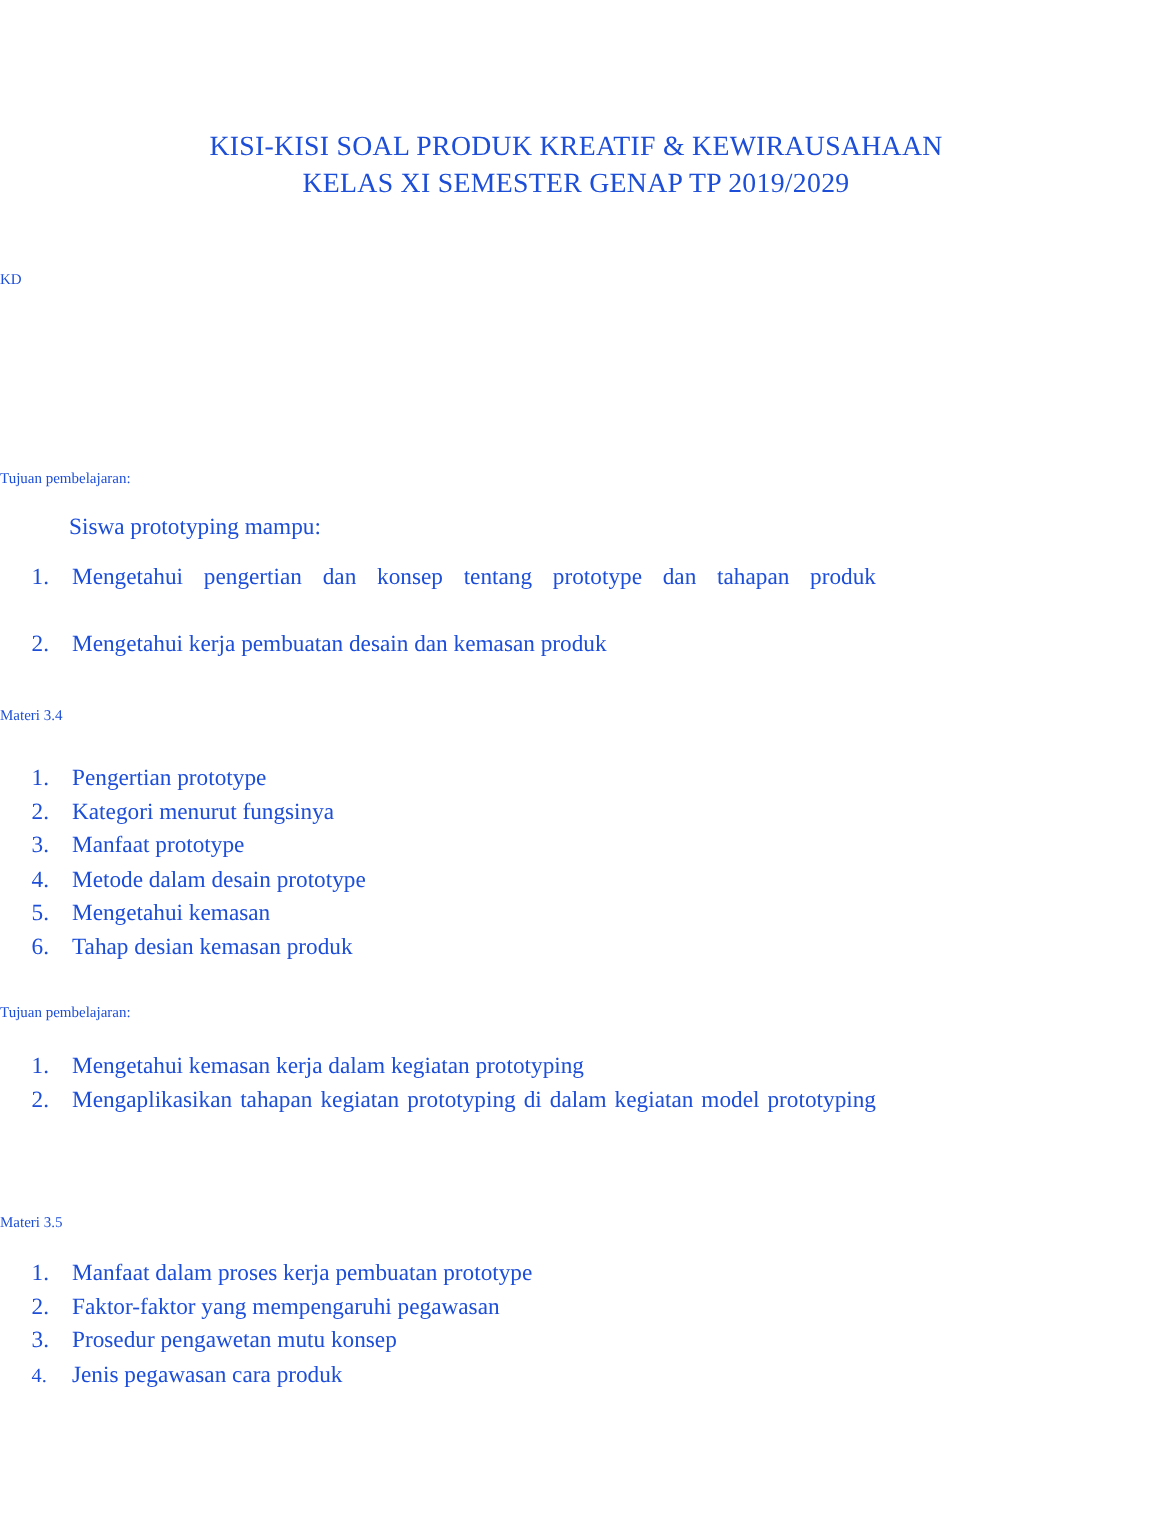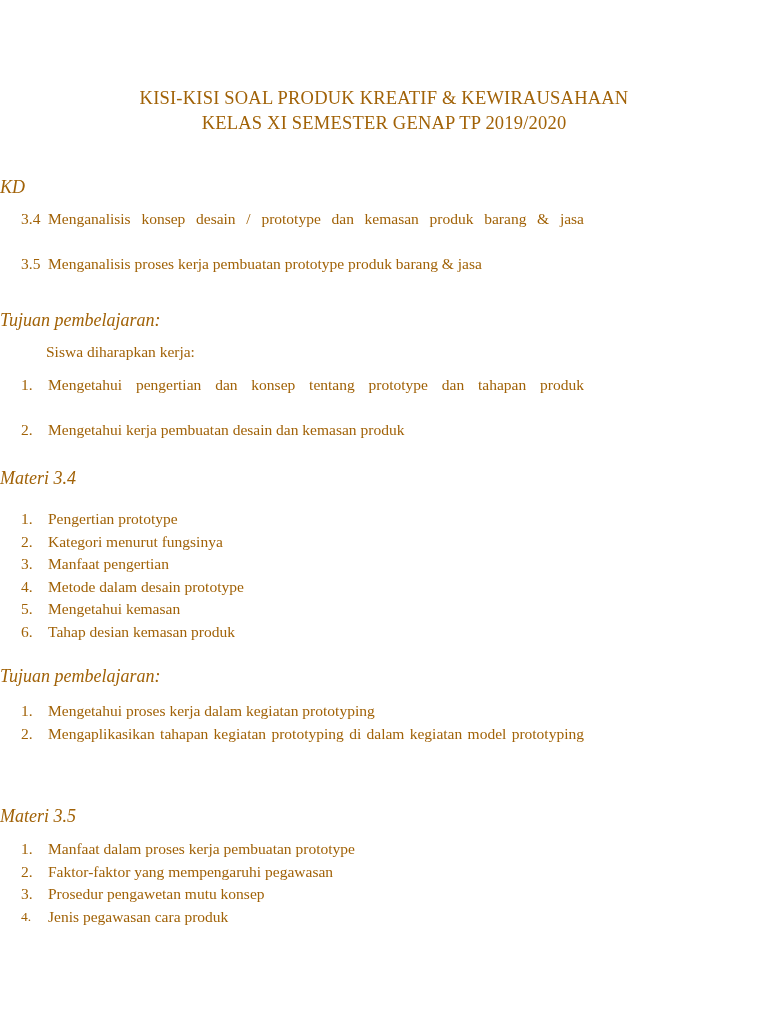--- a/index.html
+++ b/index.html
@@ -6,21 +6,21 @@
     margin: 0;
     padding: 0;
     background: #ffffff;
   }
   .page {
     position: relative;
     width: 768px;
     height: 1024px;
     background: #ffffff;
     font-family: "Liberation Serif", "DejaVu Serif", serif;
-    color: #a16207;
+    color: #1d4ed8;
     overflow: hidden;
     box-sizing: border-box;
   }
 
   
   .doc-title {
     position: absolute;
     left: 92px;
     top: 86px;
     width: 584px;
@@ -29,24 +29,23 @@
     line-height: 25px;
     letter-spacing: 0.2px;
     white-space: nowrap;
   }
   .doc-title .line {
     display: block;
   }
   .heading {
     position: absolute;
     left: 0;
-    font-size: 18px;
+    font-size: 10px;
     line-height: 22px;
     white-space: nowrap;
-    font-style: italic;
   }
   .subheading {
     position: absolute;
     left: 46px;
     font-size: 15.5px;
     line-height: 22px;
     white-space: nowrap;
   }
 
   
@@ -95,37 +94,27 @@
     font-size: 13.5px;
   }
 </style>
 </head>
 <body>
 
 <div class="page">
 
   <div class="doc-title">
     <span class="line">KISI-KISI SOAL PRODUK KREATIF &amp; KEWIRAUSAHAAN</span>
-    <span class="line">KELAS XI SEMESTER GENAP TP 2019/2020</span>
+    <span class="line">KELAS XI SEMESTER GENAP TP 2019/2029</span>
   </div>
 
   <div class="heading" style="top:176px">KD</div>
-  <div class="list kd" style="top:208px">
-    <div class="list-item">
-      <span class="marker">3.4</span>
-      <span class="body">Menganalisis konsep desain / prototype dan kemasan produk barang &amp; jasa</span>
-    </div>
-    <div class="list-item nowrap">
-      <span class="marker">3.5</span>
-      <span class="body">Menganalisis proses kerja pembuatan prototype produk barang &amp; jasa</span>
-    </div>
-  </div>
 
   <div class="heading" style="top:309px">Tujuan pembelajaran:</div>
-  <div class="subheading" style="top:341px">Siswa diharapkan kerja:</div>
+  <div class="subheading" style="top:341px">Siswa prototyping mampu:</div>
   <div class="list" style="top:374px">
     <div class="list-item">
       <span class="marker">1.</span>
       <span class="body">Mengetahui pengertian dan konsep tentang prototype dan tahapan produk</span>
     </div>
     <div class="list-item nowrap">
       <span class="marker">2.</span>
       <span class="body">Mengetahui kerja pembuatan desain dan kemasan produk</span>
     </div>
   </div>
@@ -135,41 +124,41 @@
     <div class="list-item nowrap">
       <span class="marker">1.</span>
       <span class="body">Pengertian prototype</span>
     </div>
     <div class="list-item nowrap">
       <span class="marker">2.</span>
       <span class="body">Kategori menurut fungsinya</span>
     </div>
     <div class="list-item nowrap">
       <span class="marker">3.</span>
-      <span class="body">Manfaat pengertian</span>
+      <span class="body">Manfaat prototype</span>
     </div>
     <div class="list-item nowrap">
       <span class="marker">4.</span>
       <span class="body">Metode dalam desain prototype</span>
     </div>
     <div class="list-item nowrap">
       <span class="marker">5.</span>
       <span class="body">Mengetahui kemasan</span>
     </div>
     <div class="list-item nowrap">
       <span class="marker">6.</span>
       <span class="body">Tahap desian kemasan produk</span>
     </div>
   </div>
 
   <div class="heading" style="top:665px">Tujuan pembelajaran:</div>
   <div class="list" style="top:700px">
     <div class="list-item nowrap">
       <span class="marker">1.</span>
-      <span class="body">Mengetahui proses kerja dalam kegiatan prototyping</span>
+      <span class="body">Mengetahui kemasan kerja dalam kegiatan prototyping</span>
     </div>
     <div class="list-item">
       <span class="marker">2.</span>
       <span class="body">Mengaplikasikan tahapan kegiatan prototyping di dalam kegiatan model prototyping</span>
     </div>
   </div>
 
   <div class="heading" style="top:805px">Materi 3.5</div>
   <div class="list" style="top:838px">
     <div class="list-item nowrap">

